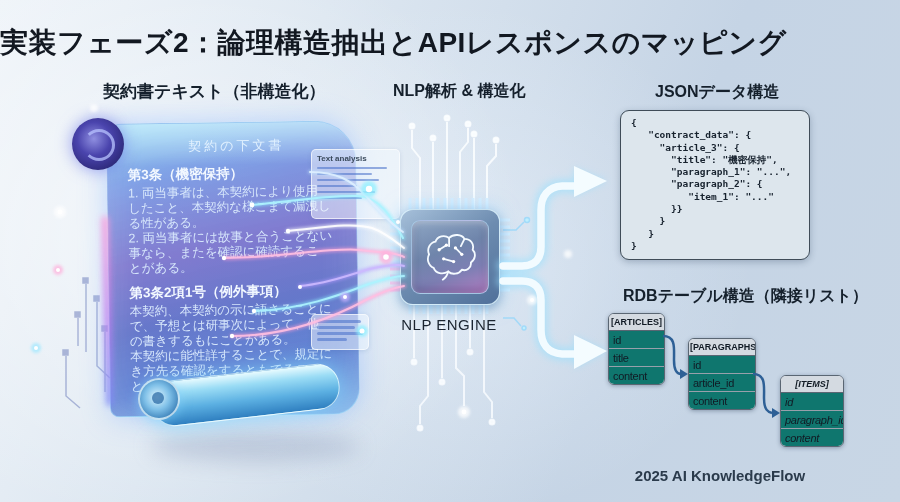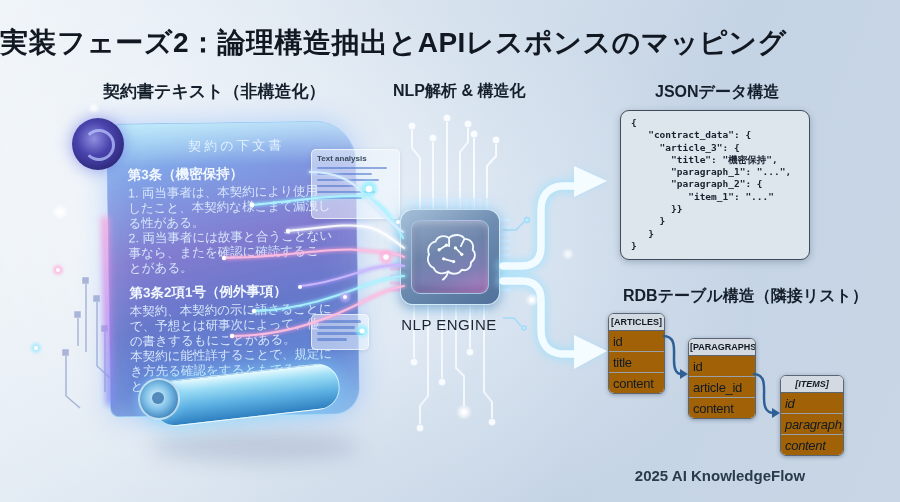--- a/index.html
+++ b/index.html
@@ -62,21 +62,21 @@
   
   .jsonbox{left:620px;top:110px;width:188px;height:148px;background:#dde6ed;border:1.5px solid #3f4c58;
     border-radius:9px;box-shadow:0 2px 7px rgba(30,50,80,.28);}
   .json-code{position:absolute;left:10px;top:6px;font-family:"DejaVu Sans Mono","Liberation Mono",monospace;
     font-size:9.5px;line-height:12.3px;font-weight:700;color:#17222e;white-space:pre;}
   
   .tbl{position:absolute;border:1px solid #5a6673;border-radius:6px;overflow:hidden;
     box-shadow:0 1px 4px rgba(20,40,70,.35);background:#fff;}
   .tbl .hd{background:#d4dae1;font-weight:700;text-align:center;font-size:9px;padding:3px 1px;
     border-bottom:1px solid #5a6673;color:#111a24;}
-  .tbl .rw{background:#a16207;font-size:13px;letter-spacing:-.3px;padding:2.5px 0 2.5px 4px;
+  .tbl .rw{background:#0f766e;font-size:11px;letter-spacing:-.3px;padding:2.5px 0 2.5px 4px;
     border-bottom:1px solid #97a0ab;color:#111a24;}
   .tbl .rw:last-child{border-bottom:none;}
   .footer{left:560px;top:467px;width:320px;text-align:center;font-size:15px;font-weight:600;color:#2b3b4c;}
   svg{display:block;}
   .overlay{pointer-events:none;}
 </style>
 </head>
 <body>
 
 <div class="stage">

